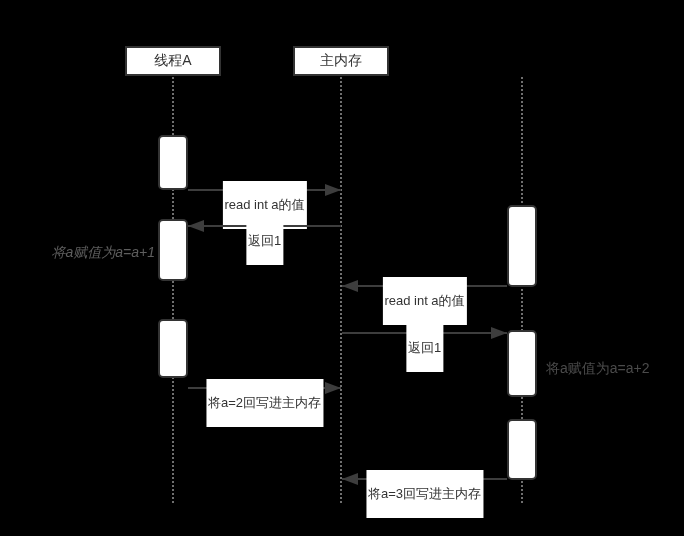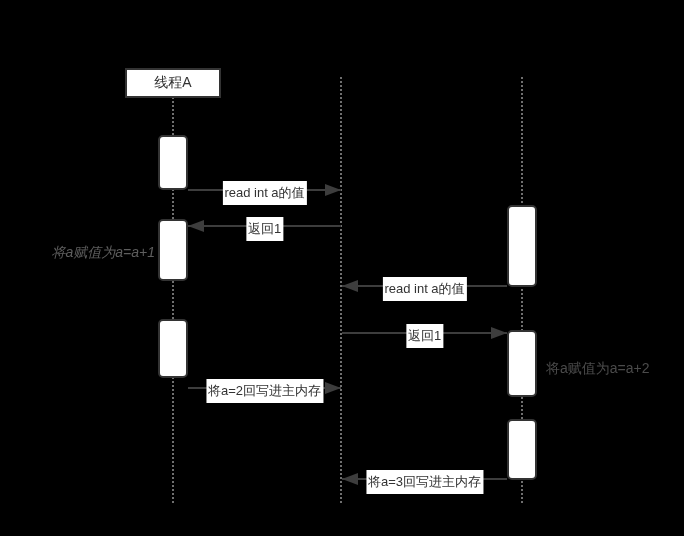--- a/index.html
+++ b/index.html
@@ -20,21 +20,20 @@
     width: 92px;
     height: 26px;
     background: #ffffff;
     border: 2px solid #333333;
     display: flex;
     align-items: center;
     justify-content: center;
     font-size: 14px;
     color: #333333;
     z-index: 3;
-    margin-top: 22px;
   }
   .lifeline {
     position: absolute;
     width: 0;
     border-left: 2px dotted #6f6f6f;
     z-index: 1;
   }
   .activation {
     position: absolute;
     width: 26px;
@@ -51,21 +50,21 @@
   }
   .msg .msg-label {
     position: absolute;
     left: 50%;
     top: -8px;
     transform: translateX(-50%);
     background: #ffffff;
     color: #333333;
     font-size: 13px;
     line-height: 16px;
-    padding: 4px 2px;
+    padding: 16px 2px;
     white-space: nowrap;
     z-index: 4;
   }
   .arrowhead {
     position: absolute;
     width: 0;
     height: 0;
     top: -5px;
     border-top: 6px solid transparent;
     border-bottom: 6px solid transparent;
@@ -91,20 +90,23 @@
 <body>
 
 <div id="canvas">
 
   <div class="lifeline" style="left:172px; top:77px; height:426px;"></div>
   <div class="lifeline" style="left:340px; top:77px; height:426px;"></div>
   <div class="lifeline" style="left:521px; top:77px; height:426px;"></div>
 
   <div class="actor-box" style="left:125px; top:46px;">
     <span>线程A</span>
+  </div>
+  <div class="actor-box" style="left:293px; top:46px;">
+    <span>主内存</span>
   </div>
 
   <div class="activation" style="left:158px; top:135px; height:51px;"></div>
   <div class="activation" style="left:158px; top:219px; height:58px;"></div>
   <div class="activation" style="left:158px; top:319px; height:55px;"></div>
 
   <div class="activation" style="left:507px; top:205px; height:78px;"></div>
   <div class="activation" style="left:507px; top:330px; height:63px;"></div>
   <div class="activation" style="left:507px; top:419px; height:57px;"></div>
 

